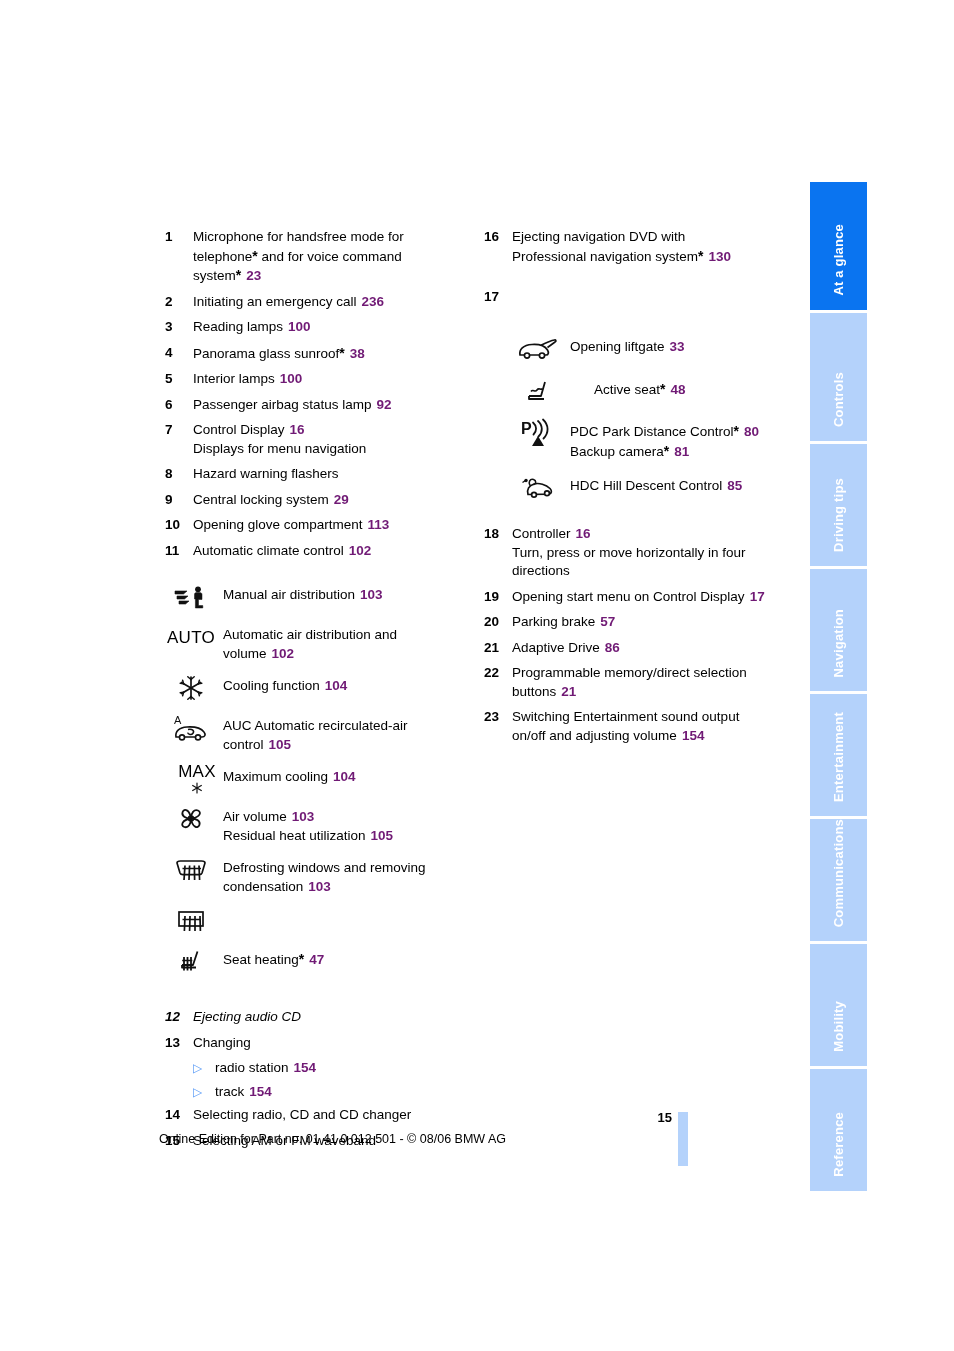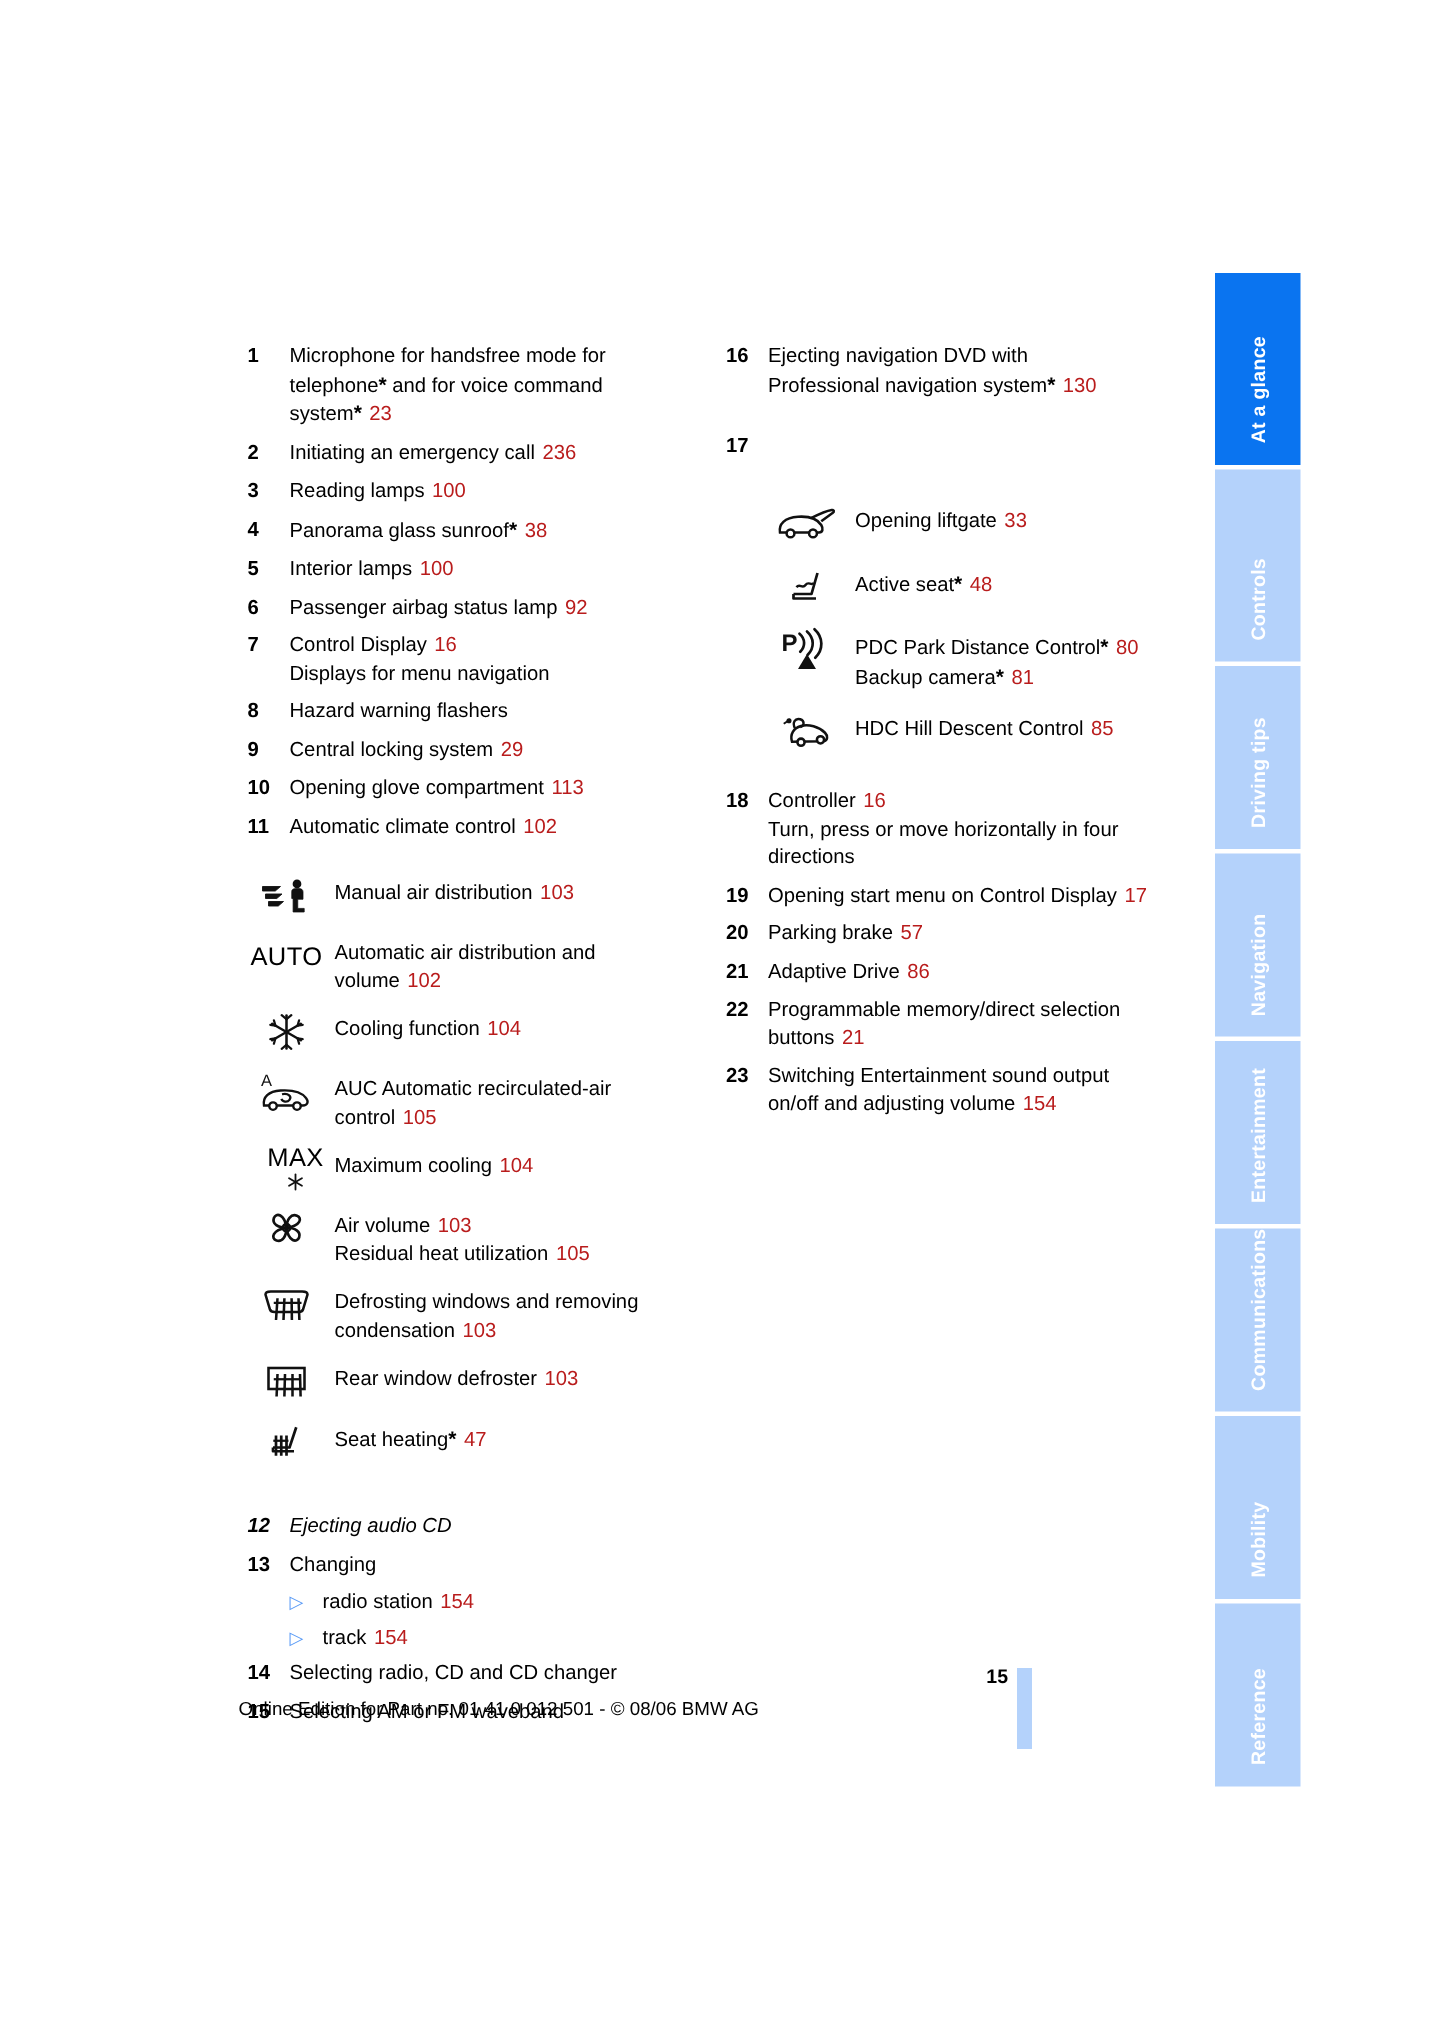--- a/index.html
+++ b/index.html
@@ -91,22 +91,23 @@
   }
   .nrow .body {
     flex: 1 1 auto;
     font-size: 13.5px;
     line-height: 18.5px;
   }
   .nrow .body .sub {
     display: block;
   }
   .pg {
-    color: #b91c1c;
+    color: #701a75;
     margin-left: 5px;
+    font-weight: bold;
   }
   .ast {
     font-weight: bold;
     font-size: 14px;
   }
 
   
   .gap-before { margin-top: 22px; }
 
   
@@ -464,23 +465,20 @@
               <g fill="none" stroke="#111" stroke-width="1.7">
                 <rect x="5" y="4" width="24" height="14"></rect>
                 <line x1="11" y1="8" x2="10.4" y2="23"></line>
                 <line x1="16" y1="8" x2="15.6" y2="23"></line>
                 <line x1="21" y1="8" x2="21" y2="23"></line>
                 <line x1="26" y1="8" x2="26.4" y2="23"></line>
                 <path d="M8.5 11.5 L26.5 11.5" stroke-width="1.5"></path>
               </g>
             </svg>
           </div>
-          <div class="itext">
-            <span>Rear window defroster</span><span class="pg">103</span>
-          </div>
         </div>
 
         <div class="irow">
           <div class="ibox">
             <svg class="icon-svg" width="30" height="26" viewBox="0 0 30 26">
               <g fill="none" stroke="#111" stroke-width="1.8" stroke-linejoin="round">
                 <path d="M6 17 L17 17 L21.5 3.5"></path>
                 <path d="M6 17 L6 19.5 L20 19.5"></path>
                 <line x1="8" y1="9" x2="8" y2="22.5"></line>
                 <line x1="11.5" y1="9" x2="11.5" y2="22.5"></line>
@@ -551,21 +549,21 @@
                   <circle cx="26" cy="19.6" r="2.6" fill="#fff"></circle>
                   <path d="M25 9.3 C29.5 7 34 4.7 38.5 4 C40 3.8 40.5 5.2 39 6 L31.5 11.5"></path>
                 </g>
               </svg>
             </div>
             <div class="itext">
               <span>Opening liftgate</span><span class="pg">33</span>
             </div>
           </div>
 
-          <div class="irow" style="margin-bottom:12px;">
+          <div class="irow" style="margin-bottom:12px;gap:24px;">
             <div class="ibox">
               <svg class="icon-svg" width="32" height="26" viewBox="0 0 32 26">
                 <g fill="none" stroke="#111" stroke-width="1.8" stroke-linejoin="round">
                   <path d="M7 18 L19 18 L23 4"></path>
                   <path d="M7 18 L7 21 L22 21"></path>
                   <path d="M9 13.5 C11 10.5 13 15 15 12 C17 9 19 13 20.5 10.5" stroke-width="1.6"></path>
                 </g>
               </svg>
             </div>
             <div class="itext">

